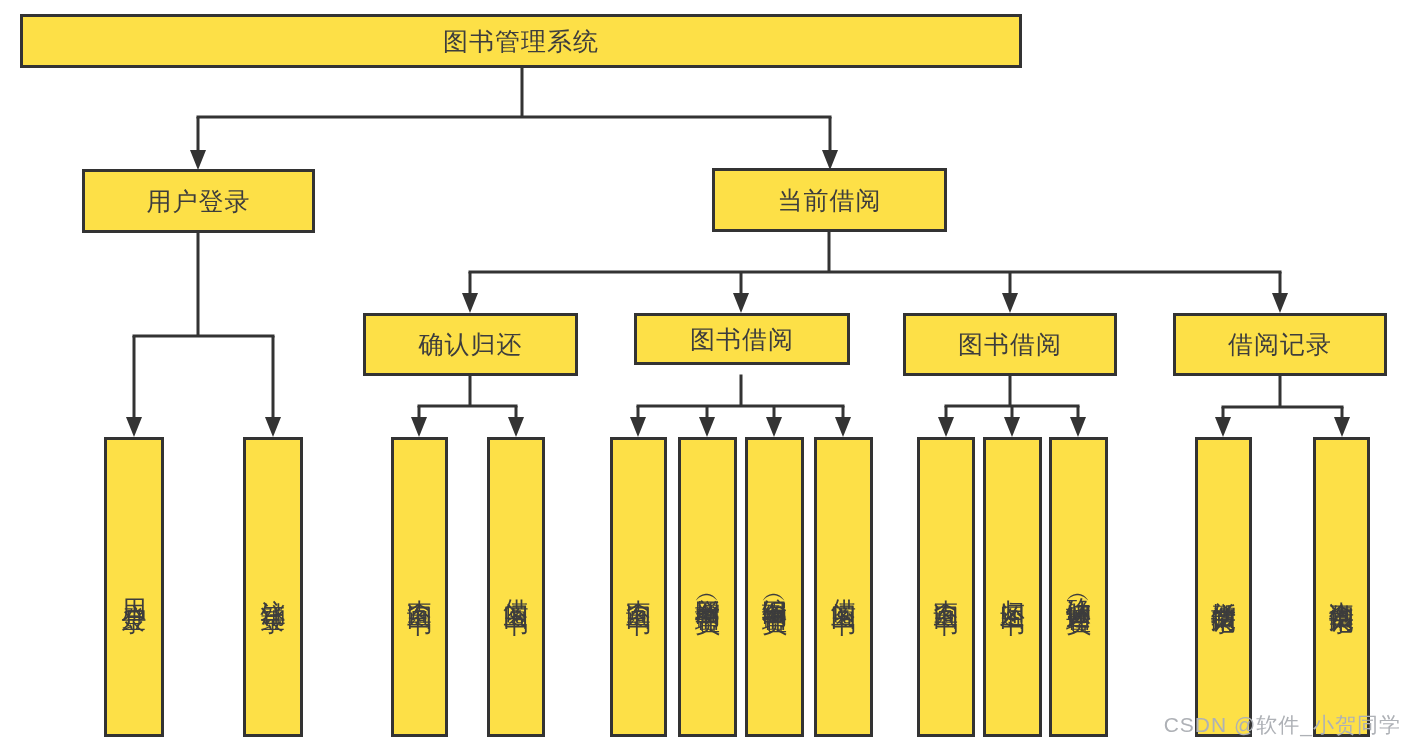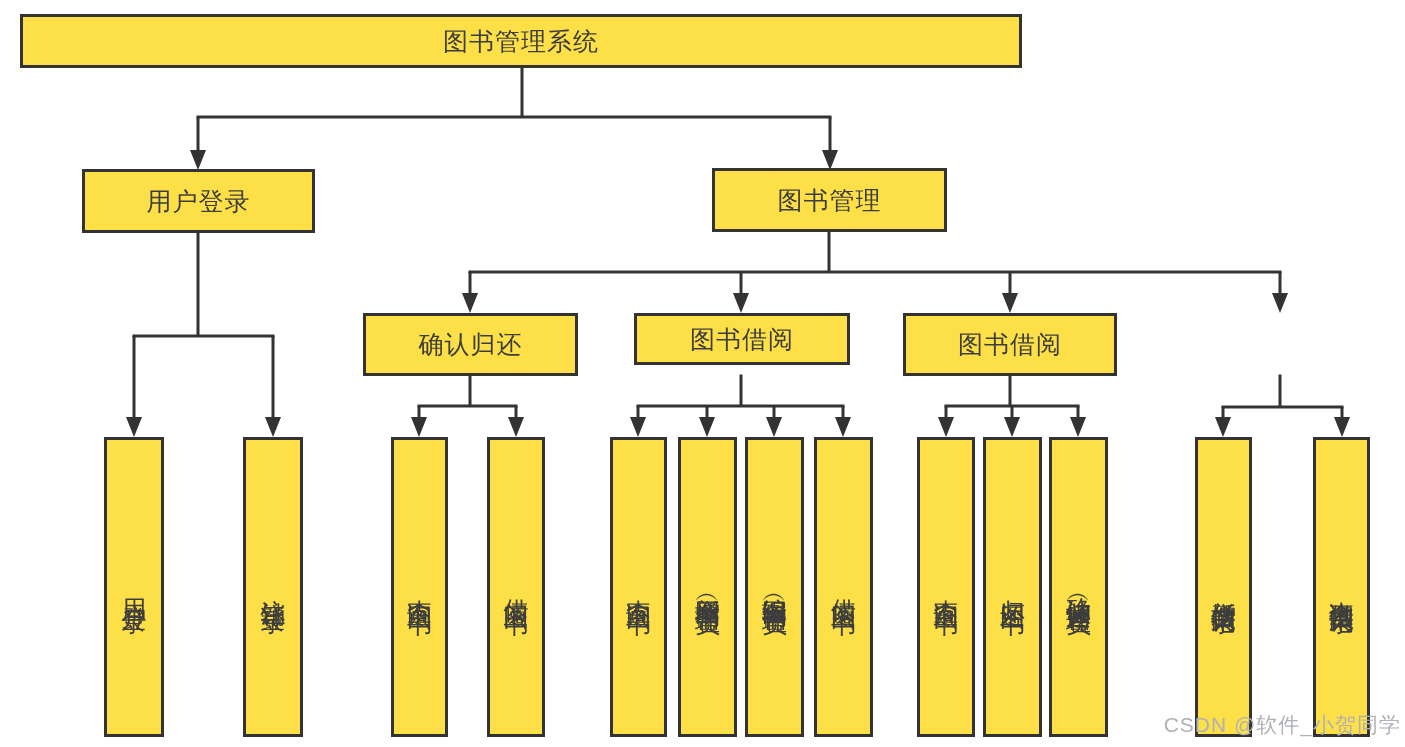--- a/index.html
+++ b/index.html
@@ -122,31 +122,34 @@
   </svg>
 
   <div class="node" style="left:20px;top:14px;width:1002px;height:54px">
     <span class="hlabel">图书管理系统</span>
   </div>
 
   <div class="node" style="left:82px;top:169px;width:233px;height:64px">
     <span class="hlabel">用户登录</span>
   </div>
   <div class="node" style="left:712px;top:168px;width:235px;height:64px">
-    <span class="hlabel">图书管理</span>
+    <span class="hlabel">当前借阅</span>
   </div>
 
   <div class="node" style="left:363px;top:313px;width:215px;height:63px">
     <span class="hlabel">确认归还</span>
   </div>
   <div class="node" style="left:634px;top:313px;width:216px;height:52px">
     <span class="hlabel">图书借阅</span>
   </div>
   <div class="node" style="left:903px;top:313px;width:214px;height:63px">
     <span class="hlabel">图书借阅</span>
+  </div>
+  <div class="node" style="left:1173px;top:313px;width:214px;height:63px">
+    <span class="hlabel">借阅记录</span>
   </div>
 
   <div class="node" style="left:104px;top:437px;width:60px;height:300px">
     <span class="vlabel">用户登录</span>
   </div>
   <div class="node" style="left:243px;top:437px;width:60px;height:300px">
     <span class="vlabel">注销登录</span>
   </div>
 
   <div class="node" style="left:391px;top:437px;width:57px;height:300px">

